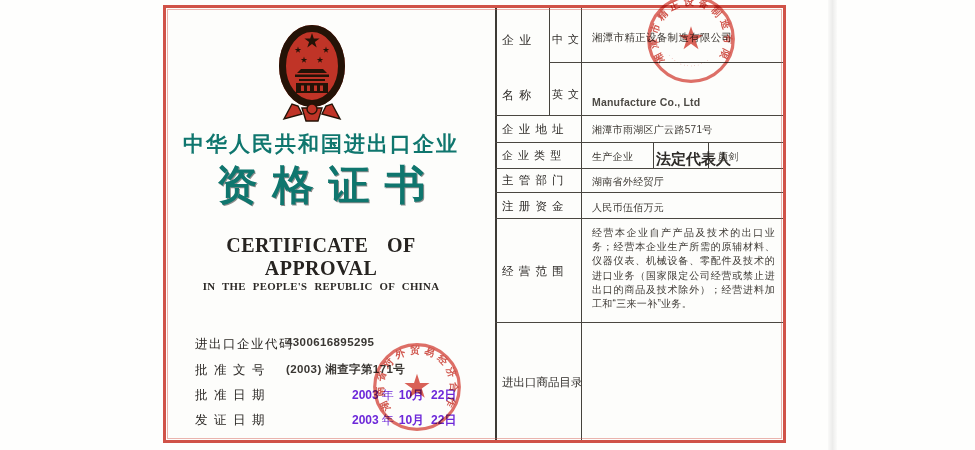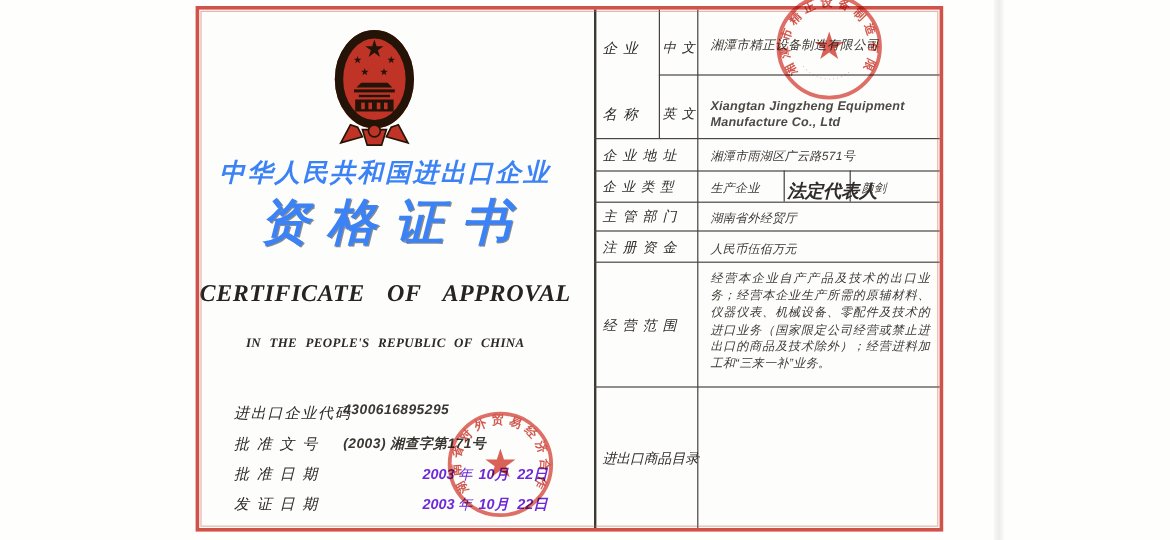--- a/index.html
+++ b/index.html
@@ -3,23 +3,23 @@
 <meta charset="utf-8">
 <style>
   html,body{margin:0;padding:0;background:#ffffff;}
   .canvas{position:relative;width:975px;height:450px;background:#fefefd;overflow:hidden;
           font-family:"Liberation Sans","DejaVu Sans",sans-serif;}
   .paper-edge{position:absolute;left:828px;top:0;width:9px;height:450px;
           background:linear-gradient(90deg,rgba(0,0,0,0.02),rgba(0,0,0,0.07),rgba(0,0,0,0.01));}
   .cert{position:absolute;left:163px;top:5px;width:623px;height:438px;box-sizing:border-box;
         border:3px solid #d05248;background:#fdfdfb;}
   .cert::after{content:"";position:absolute;inset:1px;border:1px solid rgba(210,90,80,.45);pointer-events:none;}
-  .abs{position:absolute;font-style:italic;}
+  .abs{position:absolute;}
   
-  .ctr{left:0;width:310px;text-align:center;color:#3b82f6;}
+  .ctr{left:0;width:310px;text-align:center;color:#0f766e;}
   .title-cn{top:122px;font-family:"Liberation Serif","DejaVu Serif",serif;font-size:21px;letter-spacing:2px;font-weight:600;}
   .title-main{top:150px;font-family:"Liberation Serif","DejaVu Serif",serif;font-size:41px;font-weight:bold;
               letter-spacing:15px;text-indent:15px;text-shadow:1px 1px 0 rgba(0,0,0,.45);}
   .title-en{top:226px;font-family:"Liberation Serif","DejaVu Serif",serif;font-size:20px;font-weight:bold;word-spacing:13px;letter-spacing:.5px;color:#262320;}
   .sub-en{font-family:"Liberation Serif","DejaVu Serif",serif;font-size:10.8px;font-weight:bold;word-spacing:4px;letter-spacing:.3px;color:#2c2926;}
   .s1{top:258px;} .s2{top:272px;}
   .f-label{left:29px;font-size:12.5px;letter-spacing:1.5px;color:#2b2825;}
   .f-value{left:120px;font-size:11.5px;font-weight:bold;color:#3a3733;letter-spacing:.4px;}
   .r1{top:328px;} .r2{top:354px;} .r3{top:379px;} .r4{top:404px;text-align:right;}
   .dateline{left:186px;font-size:12px;font-weight:bold;color:#6d28d9;white-space:nowrap;}
@@ -112,21 +112,20 @@
     <div class="hline" style="left:329px;top:160px;width:288px"></div>
     <div class="hline" style="left:329px;top:184px;width:288px"></div>
     <div class="hline" style="left:329px;top:210px;width:288px"></div>
     <div class="hline" style="left:329px;top:314px;width:288px"></div>
 
     <div class="abs tl" style="left:336px;top:24px;width:42px">企 业</div>
     <div class="abs tl" style="left:336px;top:79px;width:42px">名 称</div>
     <div class="abs tl" style="left:386px;top:24px;font-size:11px">中 文</div>
     <div class="abs tl" style="left:386px;top:79px;font-size:11px">英 文</div>
     <div class="abs tv" style="left:426px;top:23px;font-size:10.5px">湘潭市精正设备制造有限公司</div>
-    <div class="abs ten" style="left:426px;top:75px">Xiangtan Jingzheng Equipment</div>
     <div class="abs ten" style="left:426px;top:88px">Manufacture Co., Ltd</div>
 
     <div class="abs tl" style="left:336px;top:114px;font-size:11.5px">企 业 地 址</div>
     <div class="abs tv" style="left:426px;top:115px">湘潭市雨湖区广云路571号</div>
 
     <div class="abs tl" style="left:336px;top:140px;font-size:11px">企 业 类 型</div>
     <div class="abs tv" style="left:426px;top:142px">生产企业</div>
     <div class="abs tl" style="left:490px;top:142px;font-size:15px;letter-spacing:0;font-weight:bold">法定代表人</div>
     <div class="abs tv" style="left:552px;top:142px">颜剑</div>
 

